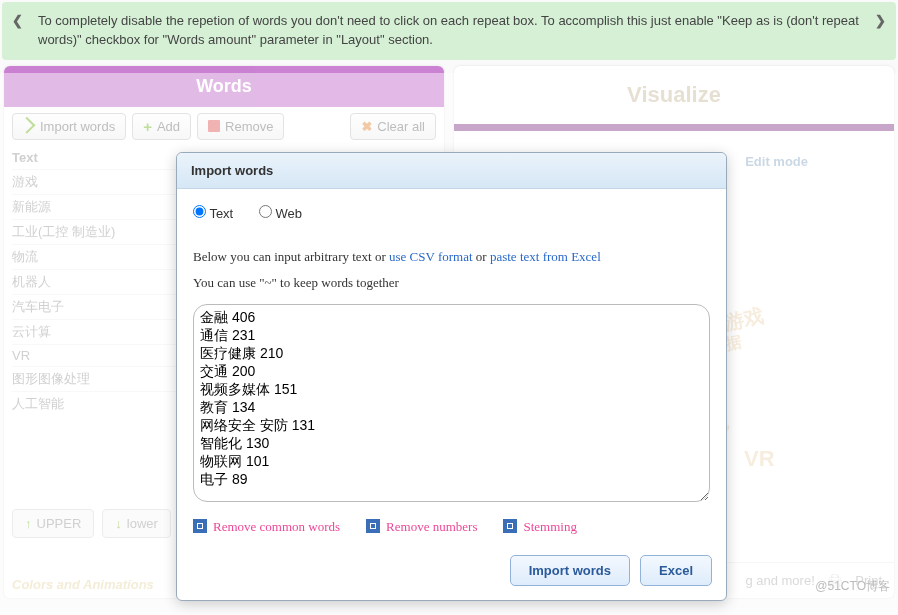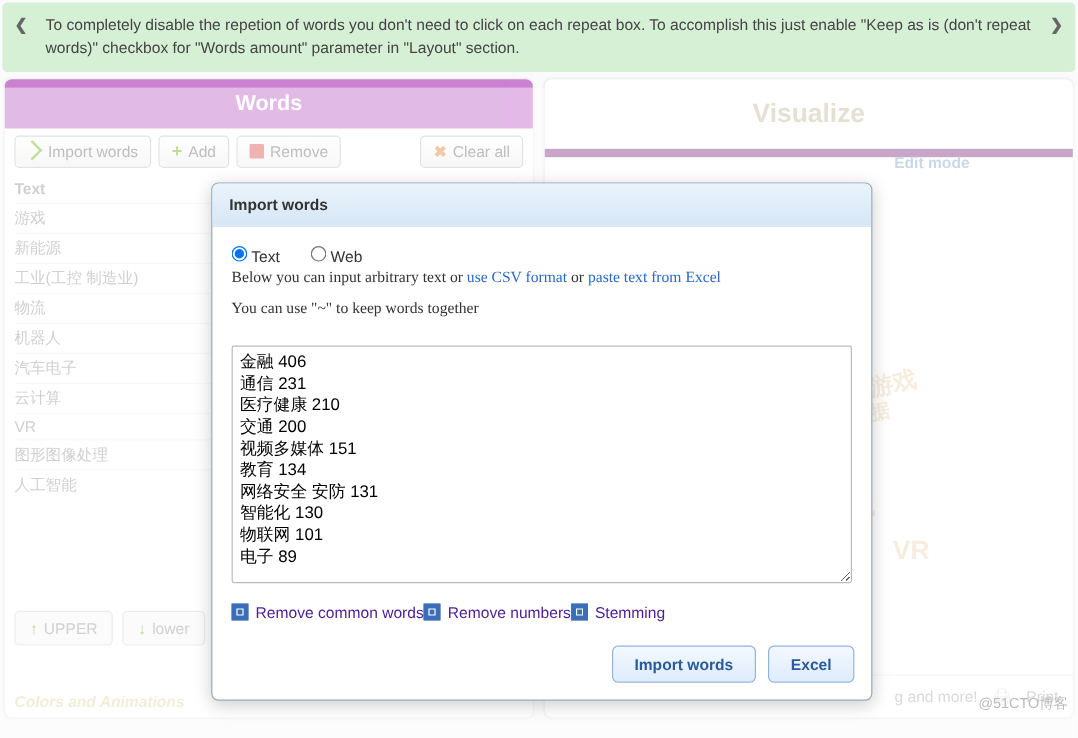--- a/index.html
+++ b/index.html
@@ -28,36 +28,36 @@
   .word-table-head .c1 { flex: 1; } .word-table-head .c2 { width: 40px; text-align: right; }
   .word-row { display: flex; padding: 3px 0; border-top: 1px solid #f3f3f3; }
   .word-row .c1 { flex: 1; } .word-row .c2 { width: 40px; text-align: right; }
   
   .case-toolbar { position: absolute; bottom: 60px; left: 8px; display: flex; gap: 8px; }
   .case-btn { display: inline-flex; align-items: center; gap: 5px; background: #f7f7f7; border: 1px solid #ddd; border-radius: 4px; padding: 6px 12px; color: #aaa; }
   .arrow-up { color: #8bc34a; font-weight: bold; }
   .arrow-down { color: #8bc34a; font-weight: bold; }
   
   .viz-bottom-bar { position: absolute; bottom: 0; left: 0; right: 0; display: flex; justify-content: flex-end; align-items: center; gap: 12px; padding: 10px 12px; color: #bbb; border-top: 1px solid #eee; }
-  .viz-edit-mode { position: absolute; top: 62px; right: 86px; color: #9fb9d0; font-weight: bold; }
+  .viz-edit-mode { position: absolute; top: 88px; right: 86px; color: #9fb9d0; font-weight: bold; }
   .colors-section { position: absolute; bottom: 6px; left: 8px; color: #d9c27d; font-weight: bold; font-style: italic; opacity: 0.55; }
   
   .cloud-bg { position: absolute; top: 120px; left: 60px; right: 20px; bottom: 60px; opacity: 0.32; overflow: hidden; }
   .cloud-word { position: absolute; color: #d49a4a; font-weight: bold; }
   
   .modal-backdrop { position: absolute; top: 73px; left: 0; right: 0; bottom: 0; background: rgba(255,255,255,0.45); }
   .modal { position: absolute; top: 152px; left: 176px; width: 551px; background: #fff; border: 1px solid #9ab; border-radius: 6px; box-shadow: 0 3px 14px rgba(0,0,0,0.2); }
   .modal-title { background: linear-gradient(#eaf3fb,#d6e7f5); padding: 10px 14px; font-weight: bold; border-radius: 6px 6px 0 0; border-bottom: 1px solid #c4d7e8; color: #333; }
   .modal-body { padding: 16px 16px 10px; color: #333; }
-  .radio-row { margin-bottom: 0; }
+  .radio-row { margin-bottom: 26px; }
   .radio-row label { margin-right: 22px; }
   .modal-desc { margin-bottom: 6px; line-height: 1.5; font-family: Liberation Serif, serif; }
   .modal-desc a { color: #2969c9; text-decoration: none; }
-  .import-textarea { width: 100%; height: 198px; border: 1px solid #bbb; border-radius: 2px; padding: 4px 6px; font-family: inherit; font-size: 14px; resize: both; overflow-y: scroll; margin-top: 16px; }
-  .check-row { margin-top: 14px; display: flex; color: #4c1d95; }
+  .import-textarea { width: 100%; height: 198px; border: 1px solid #bbb; border-radius: 14px; padding: 4px 6px; font-family: inherit; font-size: 14px; resize: both; overflow-y: scroll; margin-top: 6px; }
+  .check-row { margin-top: 14px; display: flex; gap: 26px; color: #ec4899; font-family: Liberation Serif, serif; }
   .checkbox { display: inline-block; width: 14px; height: 14px; border: 2px solid #3a6fb7; background: #3a6fb7; position: relative; vertical-align: -2px; margin-right: 6px; }
   .checkbox::after { content: ""; position: absolute; top: 2px; left: 2px; right: 2px; bottom: 2px; background: #3a6fb7; box-shadow: inset 0 0 0 1px #fff; }
   .modal-footer { display: flex; justify-content: flex-end; gap: 10px; padding: 10px 14px 14px; }
   .dlg-btn { background: linear-gradient(#f3f8ff,#deecfb); border: 1px solid #92b3d9; border-radius: 5px; padding: 7px 18px; color: #2a5a9a; font-weight: bold; cursor: pointer; }
   
   .watermark { position: absolute; right: 8px; bottom: 20px; color: #bbb; font-size: 12px; }
 </style>
 </head>
 <body>
 

